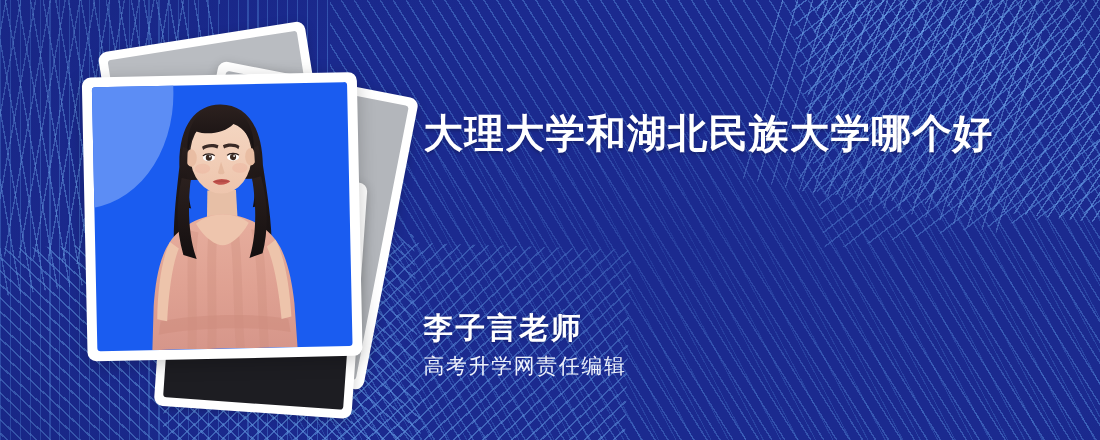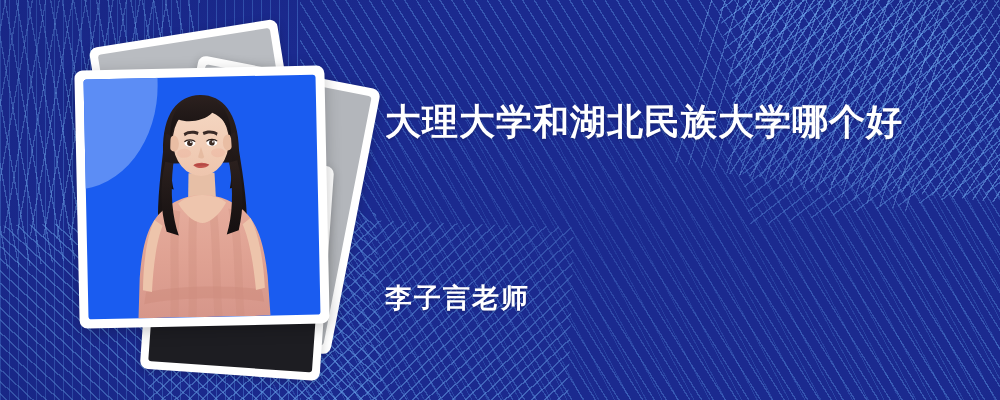--- a/index.html
+++ b/index.html
@@ -301,15 +301,16 @@
             <path d="M144 86 C148 116 146 140 140 158 L152 154 C158 132 158 108 152 84 Z" fill="url(#hairGrad)"></path>
           </svg>
         </div>
       </div>
     </div>
   </div>
 
   <div id="text-block">
     <div id="page-title">大理大学和湖北民族大学哪个好</div>
     <div id="author-name">李子言老师</div>
+    <div id="author-role">高考升学网责任编辑</div>
   </div>
 
 </div>
 
 </body></html>

